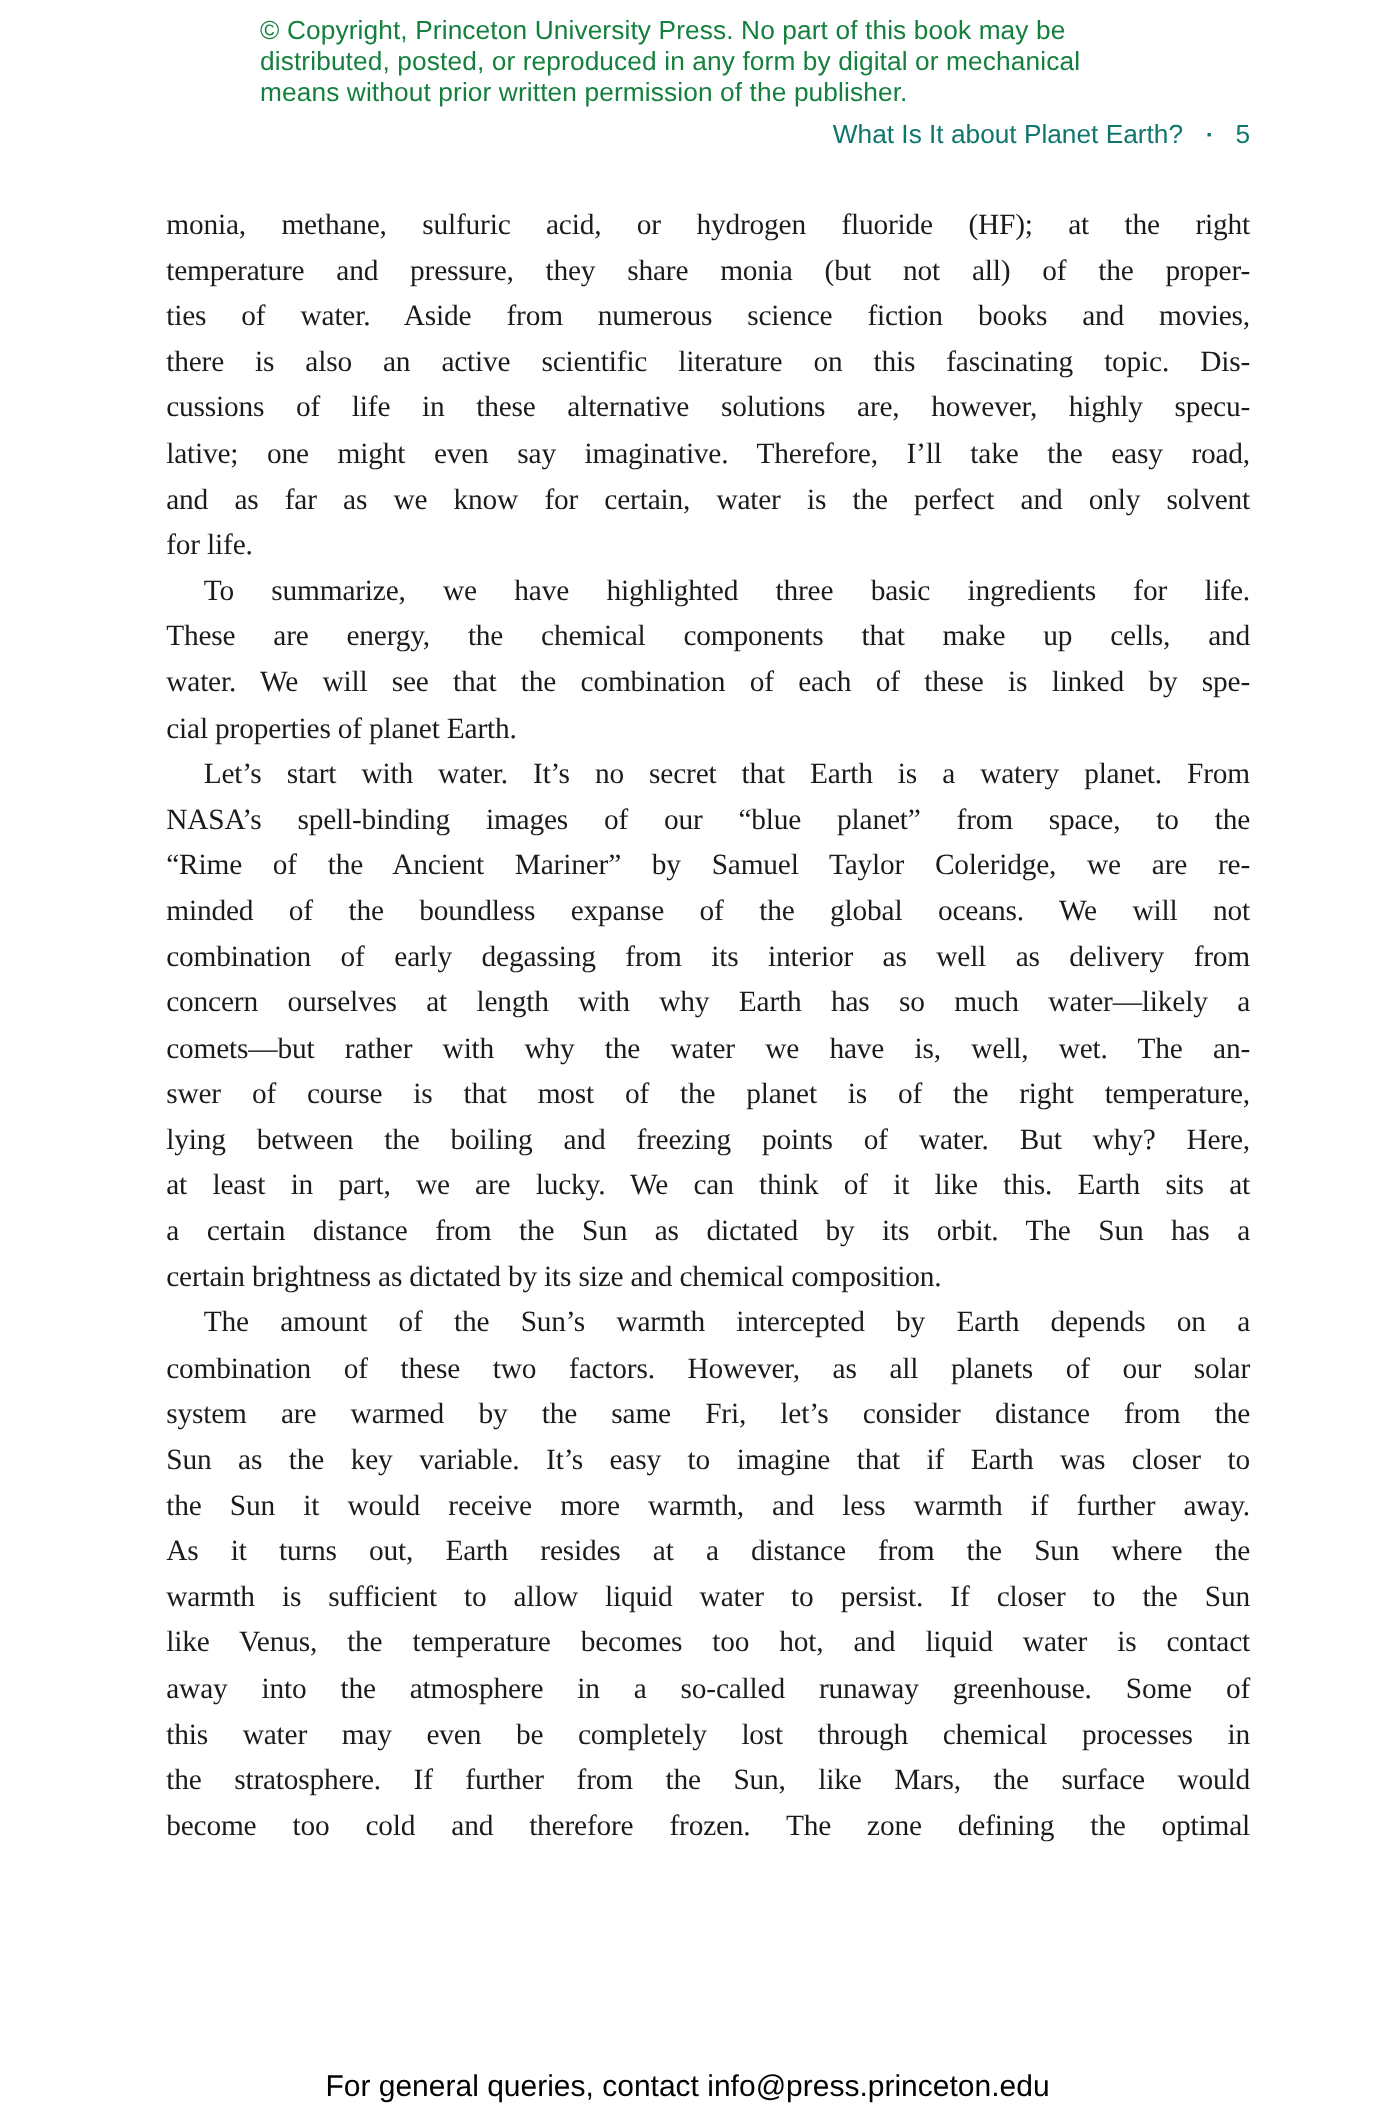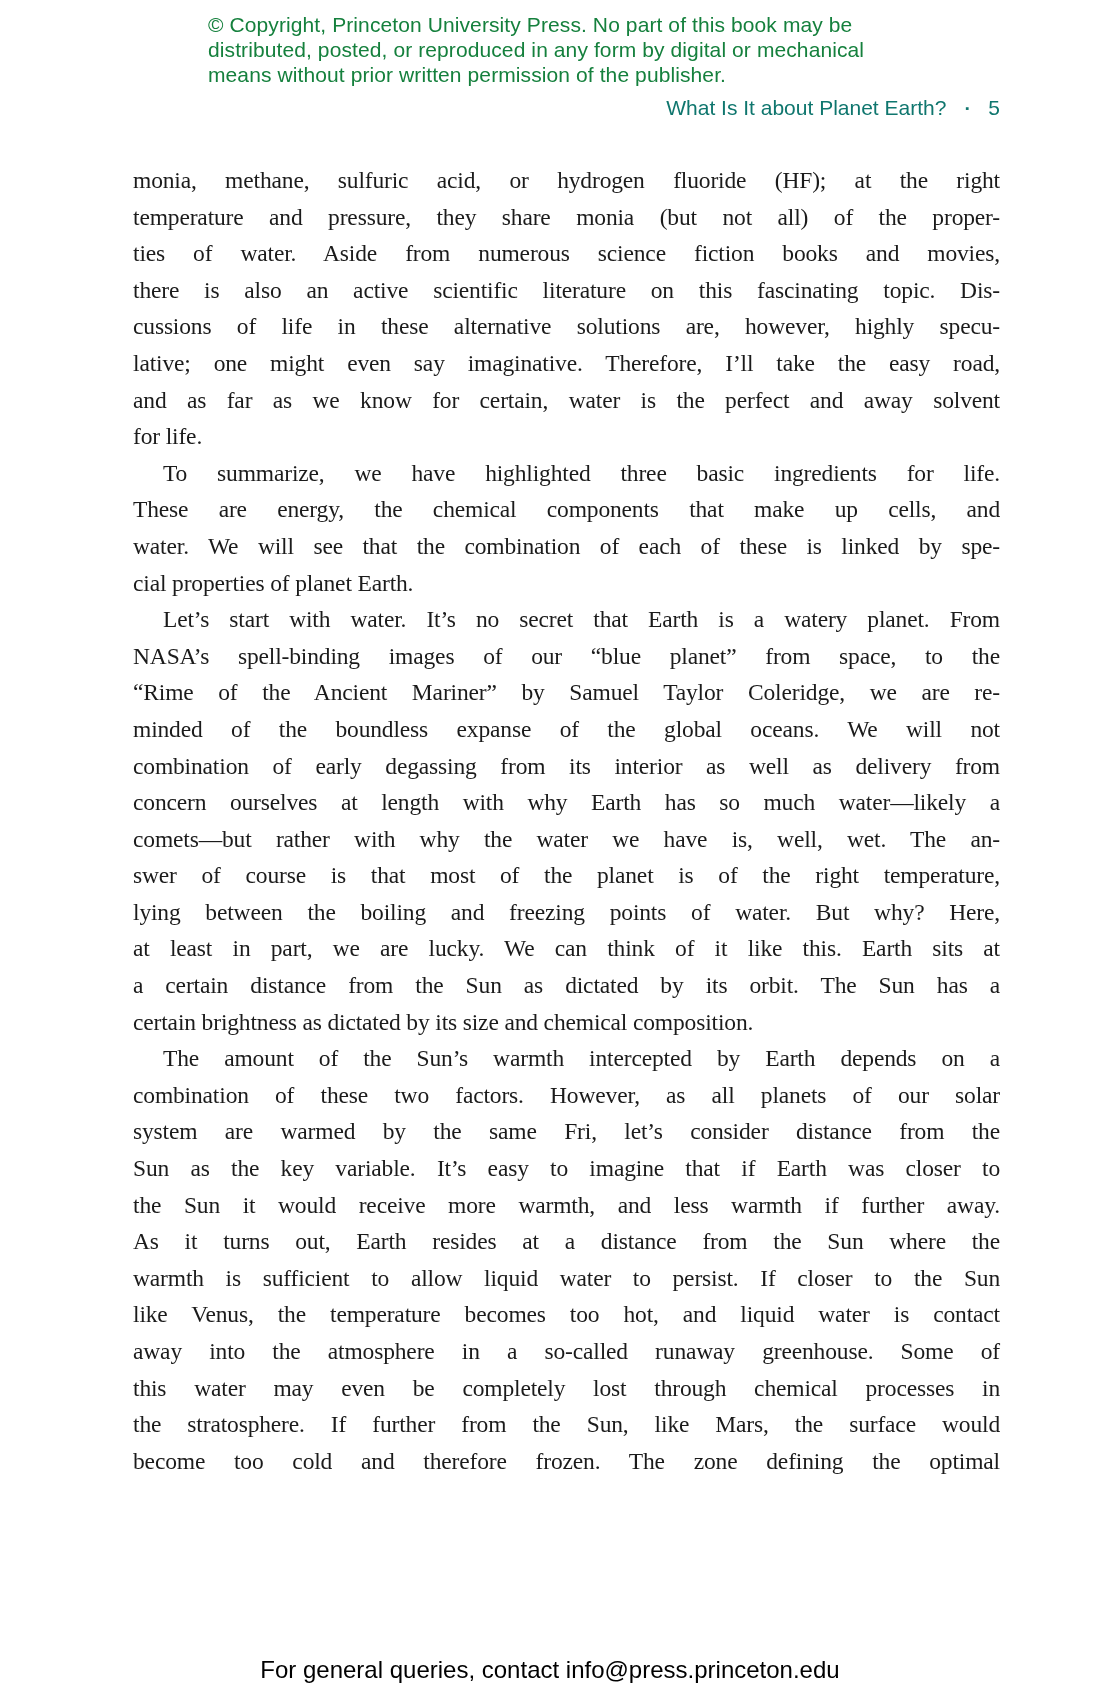--- a/index.html
+++ b/index.html
@@ -92,21 +92,21 @@
     <span>5</span>
   </div>
 
   <main class="body-text" id="body-text">
       <div class="line">monia, methane, sulfuric acid, or hydrogen fluoride (HF); at the right</div>
       <div class="line">temperature and pressure, they share monia (but not all) of the proper-</div>
       <div class="line">ties of water. Aside from numerous science fiction books and movies,</div>
       <div class="line">there is also an active scientific literature on this fascinating topic. Dis-</div>
       <div class="line">cussions of life in these alternative solutions are, however, highly specu-</div>
       <div class="line">lative; one might even say imaginative. Therefore, I’ll take the easy road,</div>
-      <div class="line">and as far as we know for certain, water is the perfect and away solvent</div>
+      <div class="line">and as far as we know for certain, water is the perfect and only solvent</div>
       <div class="line no-just">for life.</div>
       <div class="line indent">To summarize, we have highlighted three basic ingredients for life.</div>
       <div class="line">These are energy, the chemical components that make up cells, and</div>
       <div class="line">water. We will see that the combination of each of these is linked by spe-</div>
       <div class="line no-just">cial properties of planet Earth.</div>
       <div class="line indent">Let’s start with water. It’s no secret that Earth is a watery planet. From</div>
       <div class="line">NASA’s spell-binding images of our “blue planet” from space, to the</div>
       <div class="line">“Rime of the Ancient Mariner” by Samuel Taylor Coleridge, we are re-</div>
       <div class="line">minded of the boundless expanse of the global oceans. We will not</div>
       <div class="line">combination of early degassing from its interior as well as delivery from</div>

